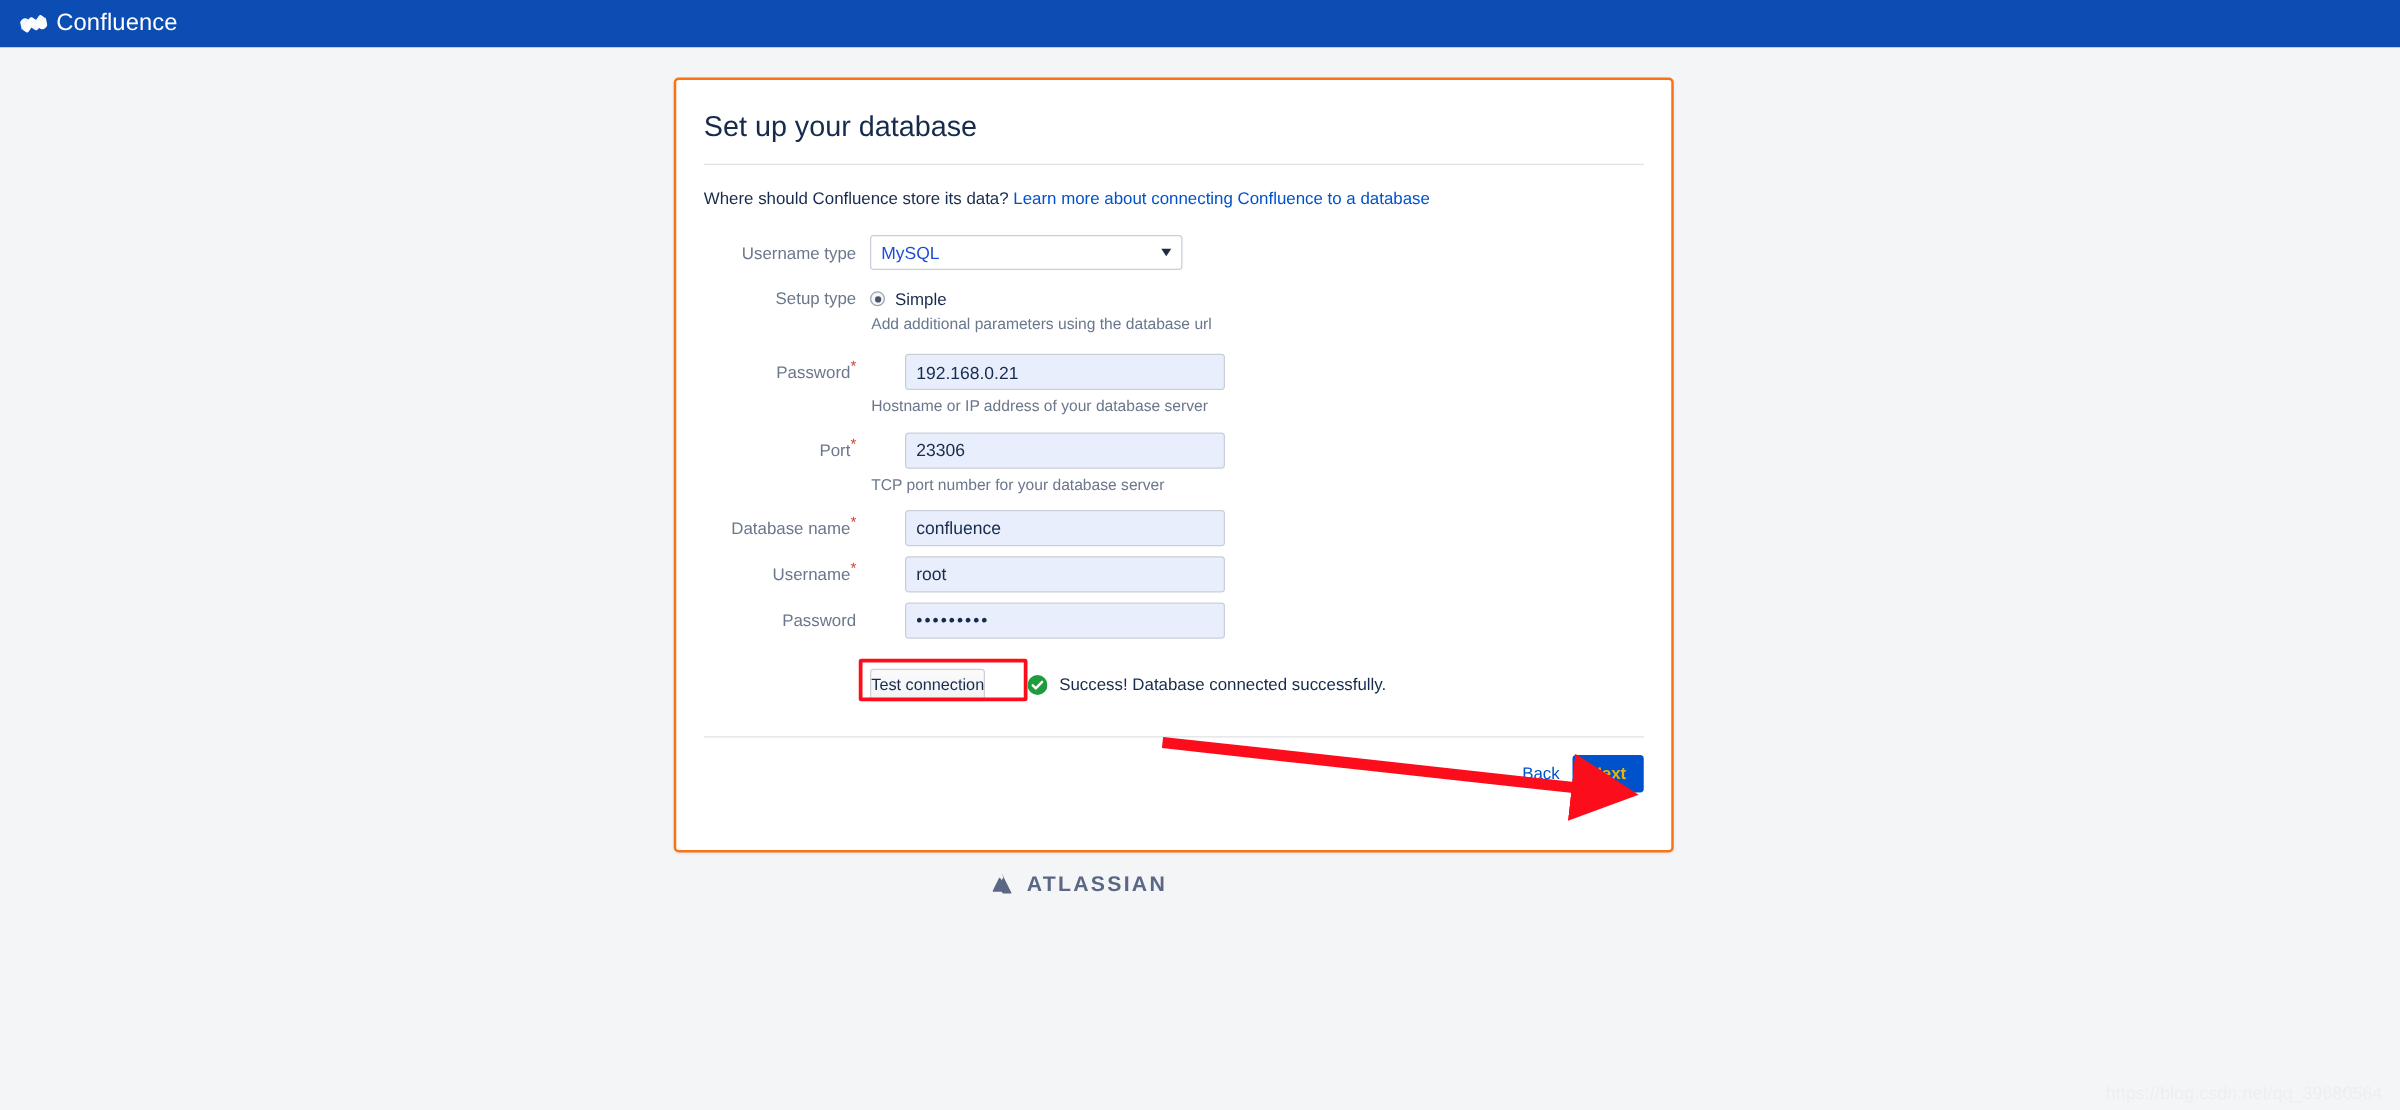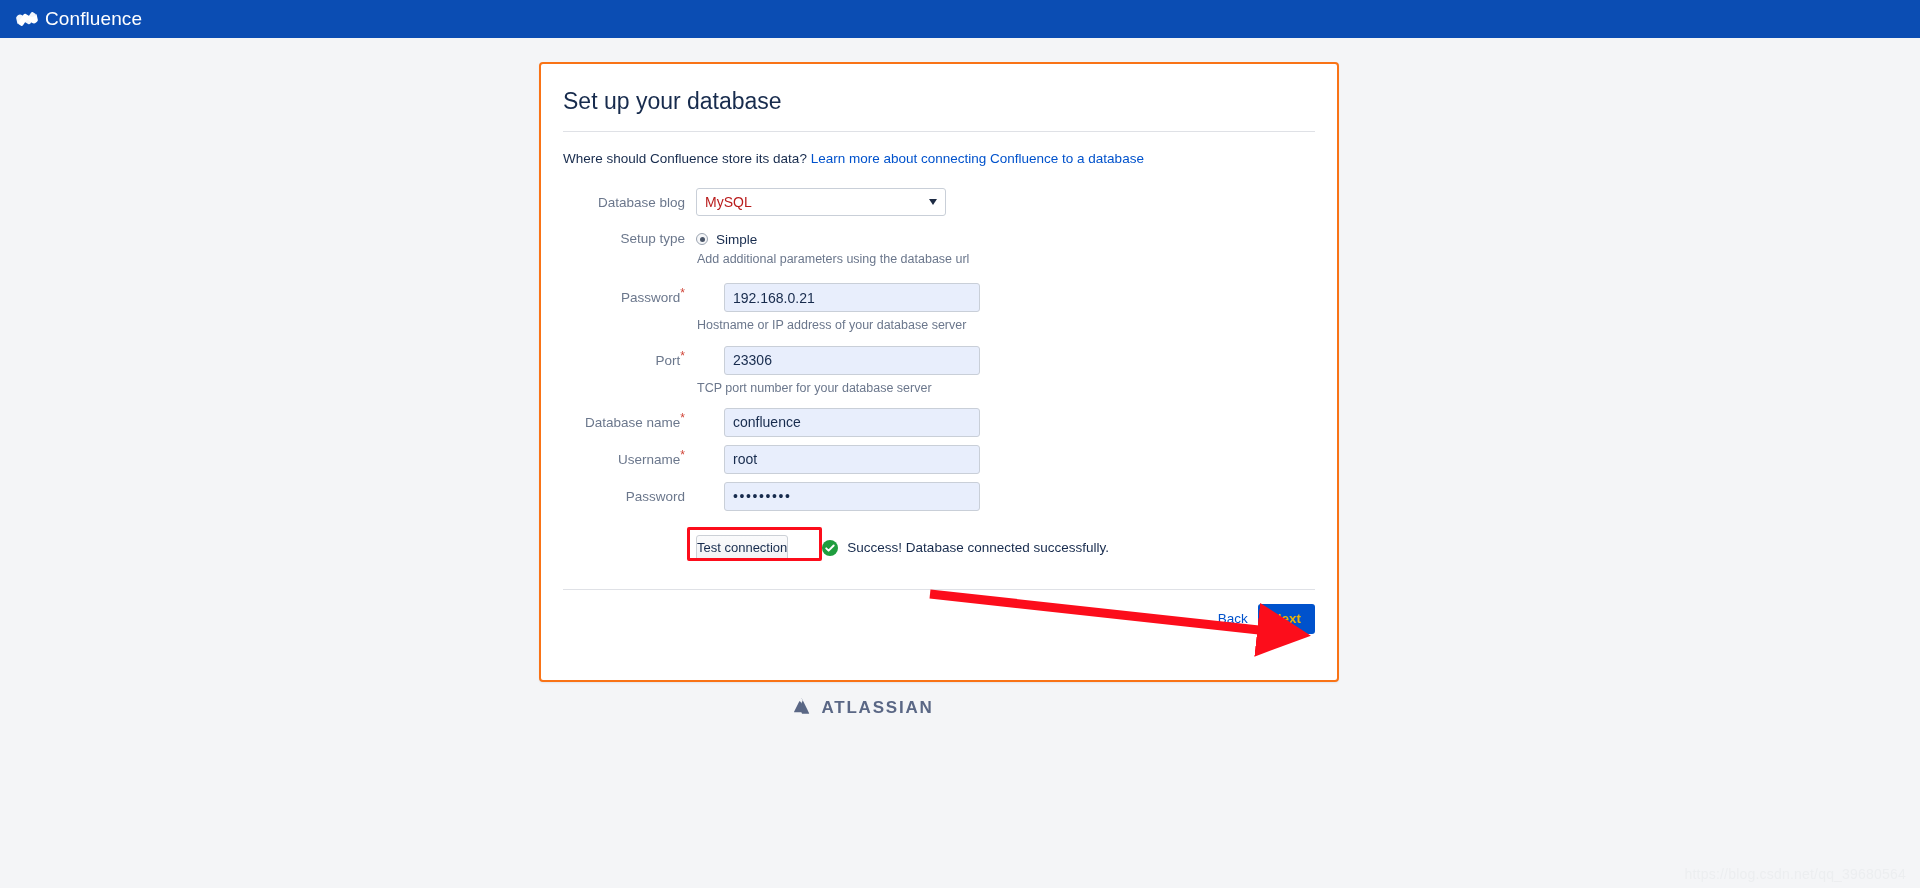--- a/index.html
+++ b/index.html
@@ -135,21 +135,21 @@
     height: 28px;
   }
   select.sel {
     -webkit-appearance: none;
     appearance: none;
     width: 250px;
     height: 28px;
     border: 1px solid #c9cfd8;
     border-radius: 3px;
     background: #ffffff;
-    color: #b91c1c;
+    color: #1d4ed8;
     font-size: 14px;
     font-family: "Liberation Sans", sans-serif;
     padding: 0 22px 0 8px;
     outline: none;
   }
   .sel-arrow {
     position: absolute;
     right: 9px;
     top: 11px;
     width: 0; height: 0;
@@ -274,21 +274,21 @@
     font-family: "Liberation Sans", sans-serif;
   }
 
   
   .atl-footer {
     position: absolute;
     left: 0;
     top: 660px;
     width: 1728px;
     display: flex;
-    align-items: flex-start;
+    align-items: flex-end;
     justify-content: center;
   }
   .atl-mark { width: 19px; height: 19px; margin-right: 8px; }
   .atl-word {
     font-size: 17px;
     font-weight: bold;
     letter-spacing: 1.8px;
     color: #5a6785;
   }
 
@@ -330,21 +330,21 @@
 
       <h1 class="card-title">Set up your database</h1>
       <div class="title-rule"></div>
 
       <p class="intro">
         <span>Where should Confluence store its data?</span>
         <a href="#">Learn more about connecting Confluence to a database</a>
       </p>
 
       <div class="frow">
-        <div class="flabel">Database blog</div>
+        <div class="flabel">Username type</div>
         <div class="fctrl">
           <div class="selwrap">
             <select class="sel">
               <option>MySQL</option>
             </select>
             <span class="sel-arrow"></span>
           </div>
         </div>
       </div>
 

